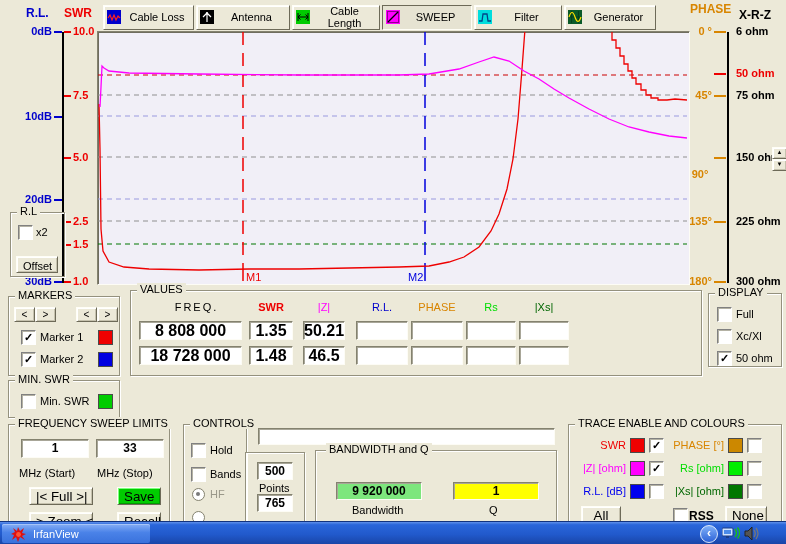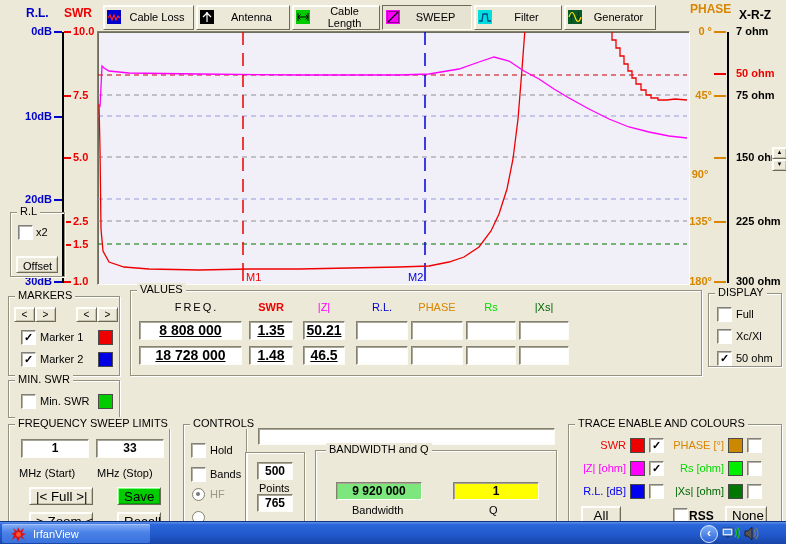--- a/index.html
+++ b/index.html
@@ -32,21 +32,21 @@
   .tick{position:absolute;height:2px;}
   
   #toolbar{position:absolute;left:103px;top:4px;height:26px;display:flex;align-items:center;}
   .tbtn{height:23px;display:flex;align-items:center;background:#ece9d8;border:1px solid;
         border-color:#fffef6 #6d6a58 #6d6a58 #fffef6;box-shadow:inset 1px 1px 0 #fff;margin-right:2px;}
   .tbtn.pressed{border-color:#6d6a58 #fffef6 #fffef6 #6d6a58;box-shadow:none;background:#e6e3d2;}
   .tbicon{width:16px;height:14px;margin:0 2px 0 3px;line-height:0;}
   .tblabel{flex:1;text-align:center;padding-right:4px;}
   
   .vhead{position:absolute;text-align:center;}
-  .vfield{height:17px;line-height:17px;font-size:14px;text-decoration:underline;}
+  .vfield{height:17px;line-height:17px;font-size:16px;}
   .trlabel{position:absolute;text-align:right;white-space:nowrap;font-weight:bold;}
   
   #plotframe{position:absolute;left:97px;top:31px;width:591px;height:252px;background:#f1eff7;
      border:1px solid;border-color:#84826f #fdfcf5 #fdfcf5 #84826f;box-shadow:inset 1px 1px 0 #6f6d5e;}
   
   #taskbar{position:absolute;left:0;top:521px;width:786px;height:23px;z-index:30;
      background:linear-gradient(#5f90ea,#2a66da 12%,#2159cb 55%,#1a47ab 92%,#15409f);
      border-top:1px solid #12337f;}
   .tkbtn{position:absolute;top:2px;height:19px;border-radius:2px;display:flex;align-items:center;gap:4px;
      padding:0 6px;color:#fff;font-size:11px;overflow:hidden;white-space:nowrap;}
@@ -142,21 +142,21 @@
       <div class="tick" style="left: 714px; top: 31px; width: 12px; background: rgb(216, 133, 0);"></div>
       <div class="ticklabel" style="left: 688px; width: 24px; top: 25px; color: rgb(216, 133, 0); text-align: right;">0 °</div>
       <div class="tick" style="left: 714px; top: 95px; width: 12px; background: rgb(216, 133, 0);"></div>
       <div class="ticklabel" style="left: 688px; width: 24px; top: 89px; color: rgb(216, 133, 0); text-align: right;">45°</div>
       <div class="tick" style="left: 714px; top: 157px; width: 12px; background: rgb(216, 133, 0);"></div>
       <div class="ticklabel" style="left: 688px; width: 24px; top: 168px; color: rgb(216, 133, 0); text-align: center;">90°</div>
       <div class="tick" style="left: 714px; top: 221px; width: 12px; background: rgb(216, 133, 0);"></div>
       <div class="ticklabel" style="left: 688px; width: 24px; top: 215px; color: rgb(216, 133, 0); text-align: right;">135°</div>
       <div class="tick" style="left: 714px; top: 281px; width: 12px; background: rgb(216, 133, 0);"></div>
       <div class="ticklabel" style="left: 688px; width: 24px; top: 275px; color: rgb(216, 133, 0); text-align: right;">180°</div>
-      <div class="ticklabel" style="left: 736px; top: 25px; color: rgb(0, 0, 0);">7 ohm</div>
+      <div class="ticklabel" style="left: 736px; top: 25px; color: rgb(0, 0, 0);">6 ohm</div>
       <div class="tick" style="left: 714px; top: 73px; width: 12px; background: rgb(238, 0, 0);"></div>
       <div class="ticklabel" style="left: 736px; top: 67px; color: rgb(238, 0, 0);">50 ohm</div>
       <div class="ticklabel" style="left: 736px; top: 89px; color: rgb(0, 0, 0);">75 ohm</div>
       <div class="ticklabel" style="left: 736px; top: 151px; color: rgb(0, 0, 0);">150 ohm</div>
       <div class="ticklabel" style="left: 736px; top: 215px; color: rgb(0, 0, 0);">225 ohm</div>
       <div class="ticklabel" style="left: 736px; top: 275px; color: rgb(0, 0, 0);">300 ohm</div>
     </div>
 
   <div id="plotframe">
     <svg id="plotsvg" width="589" height="250" style="position:absolute;left:0;top:0;">

